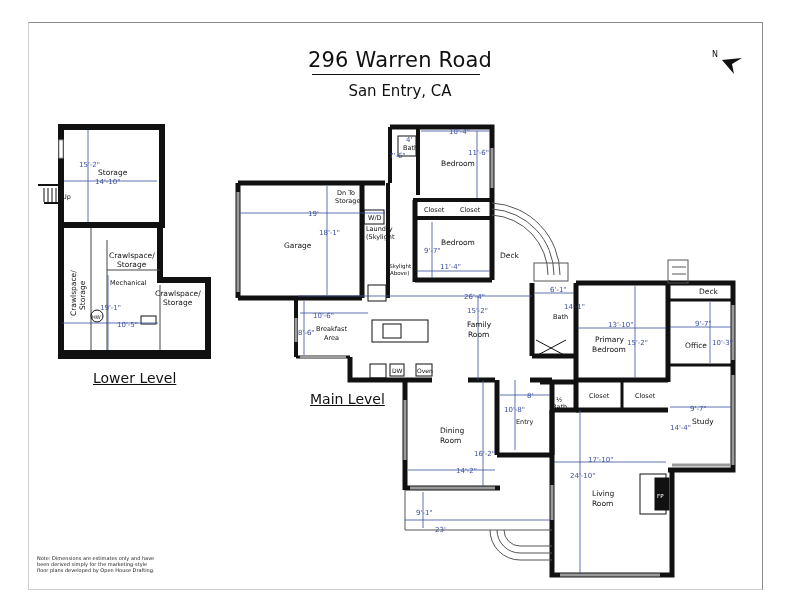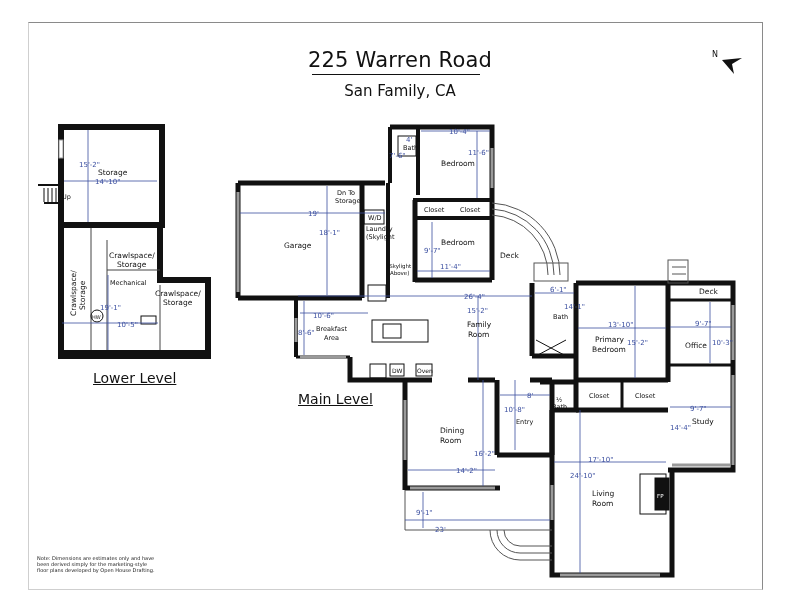--- a/index.html
+++ b/index.html
@@ -18,28 +18,28 @@
   .rl { font-family:"DejaVu Sans", sans-serif; font-size:7.5px; fill:#111; }
   .rl-s { font-family:"DejaVu Sans", sans-serif; font-size:6.5px; fill:#111; }
   .dim { font-family:"DejaVu Sans", sans-serif; font-size:7px; fill:#3b4fa0; }
   .compass-n { position:absolute; left:712px; top:50px; font-size:8px; }
 </style>
 </head>
 <body>
 
 <div class="frame"></div>
 
-<div class="title">225 Warren Road</div>
+<div class="title">296 Warren Road</div>
 <div class="title-rule"></div>
-<div class="subtitle">San Family, CA</div>
+<div class="subtitle">San Entry, CA</div>
 
 <div class="compass-n">N</div>
 
 <div class="level-label" style="left:93px;top:370px;">Lower Level</div>
-<div class="level-label" style="left:298px;top:391px;">Main Level</div>
+<div class="level-label" style="left:310px;top:391px;">Main Level</div>
 
 <div class="note">Note: Dimensions are estimates only and have been derived simply for the marketing-style floor plans developed by Open House Drafting.</div>
 
 <svg class="plan" width="792" height="612" viewBox="0 0 792 612">
 
   <g>
     <polygon points="722,60 742,58 732,64 734,74" fill="#111"></polygon>
   </g>
 
   <g stroke="#111" fill="none">

